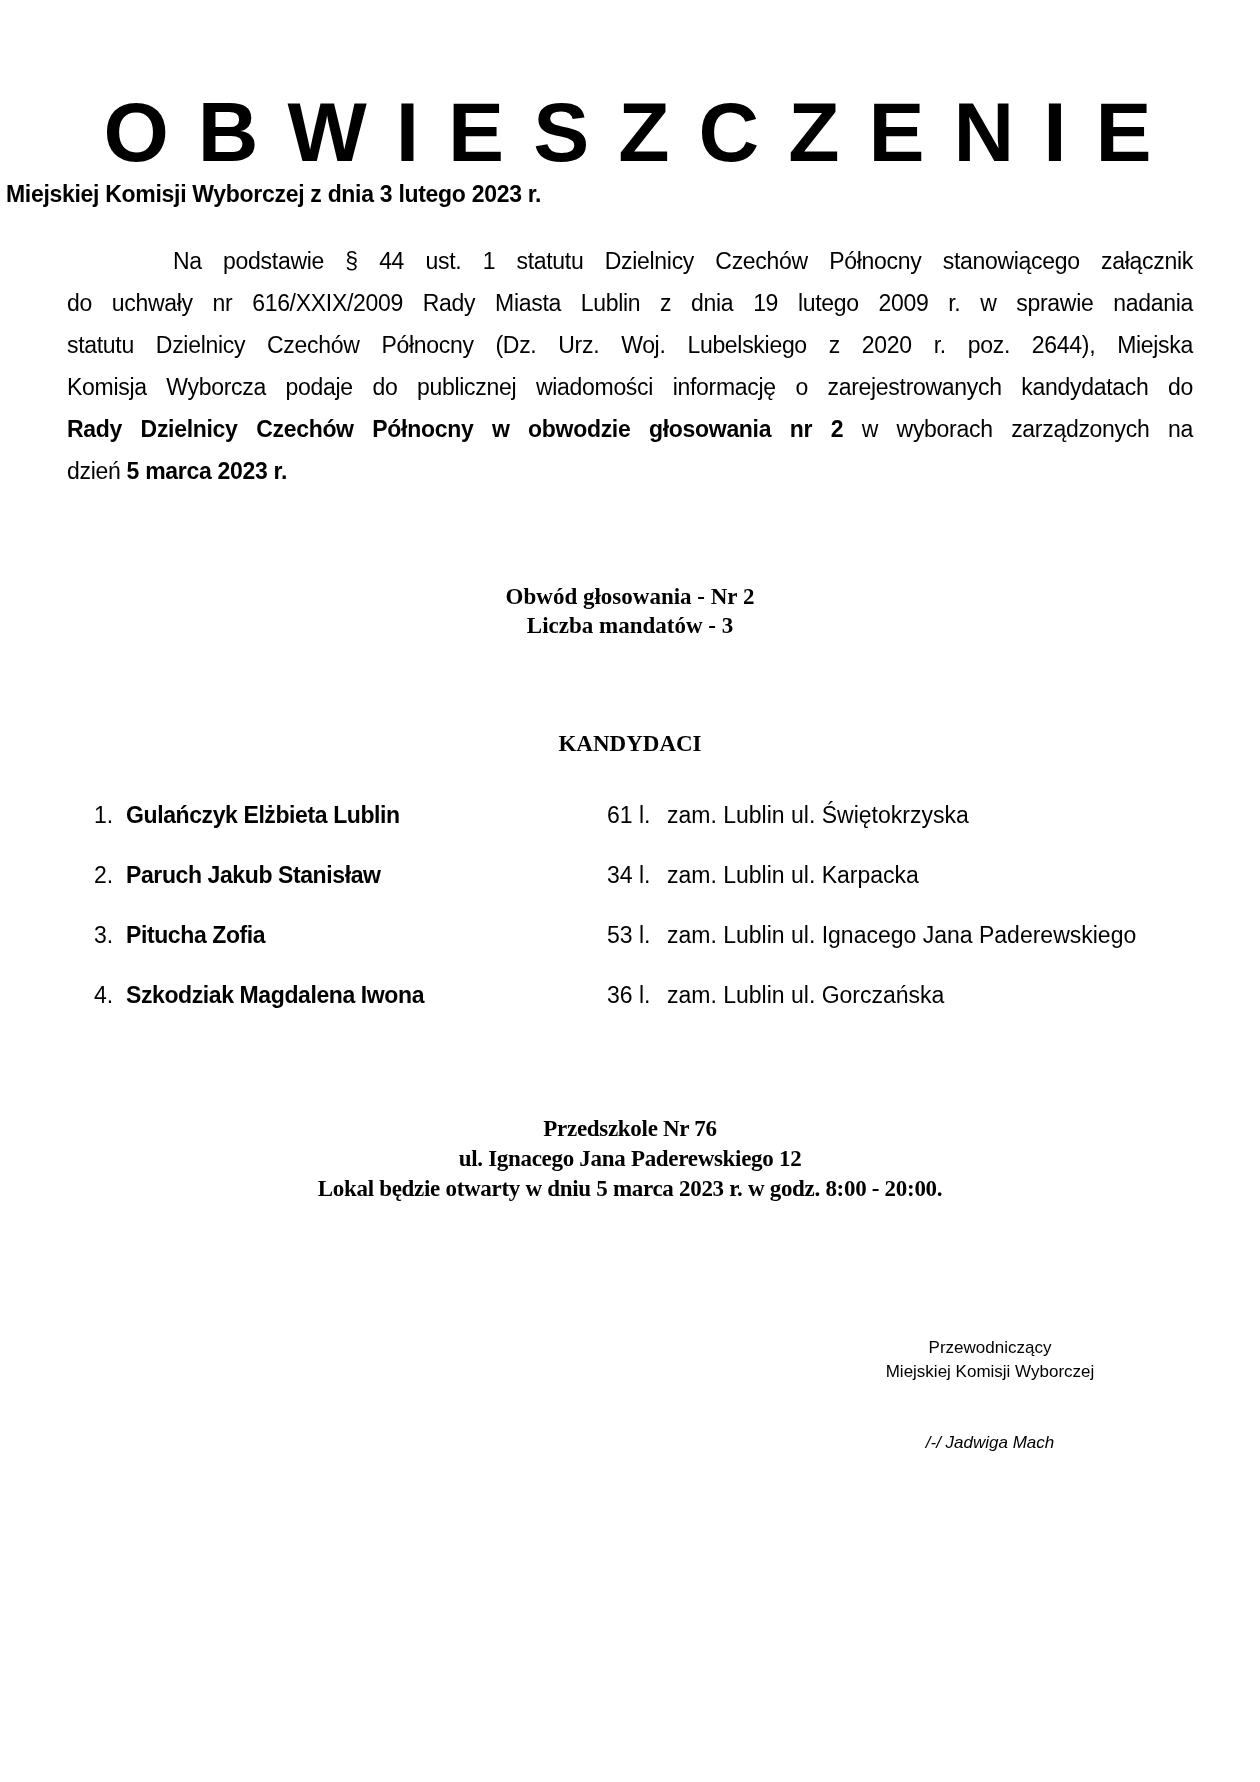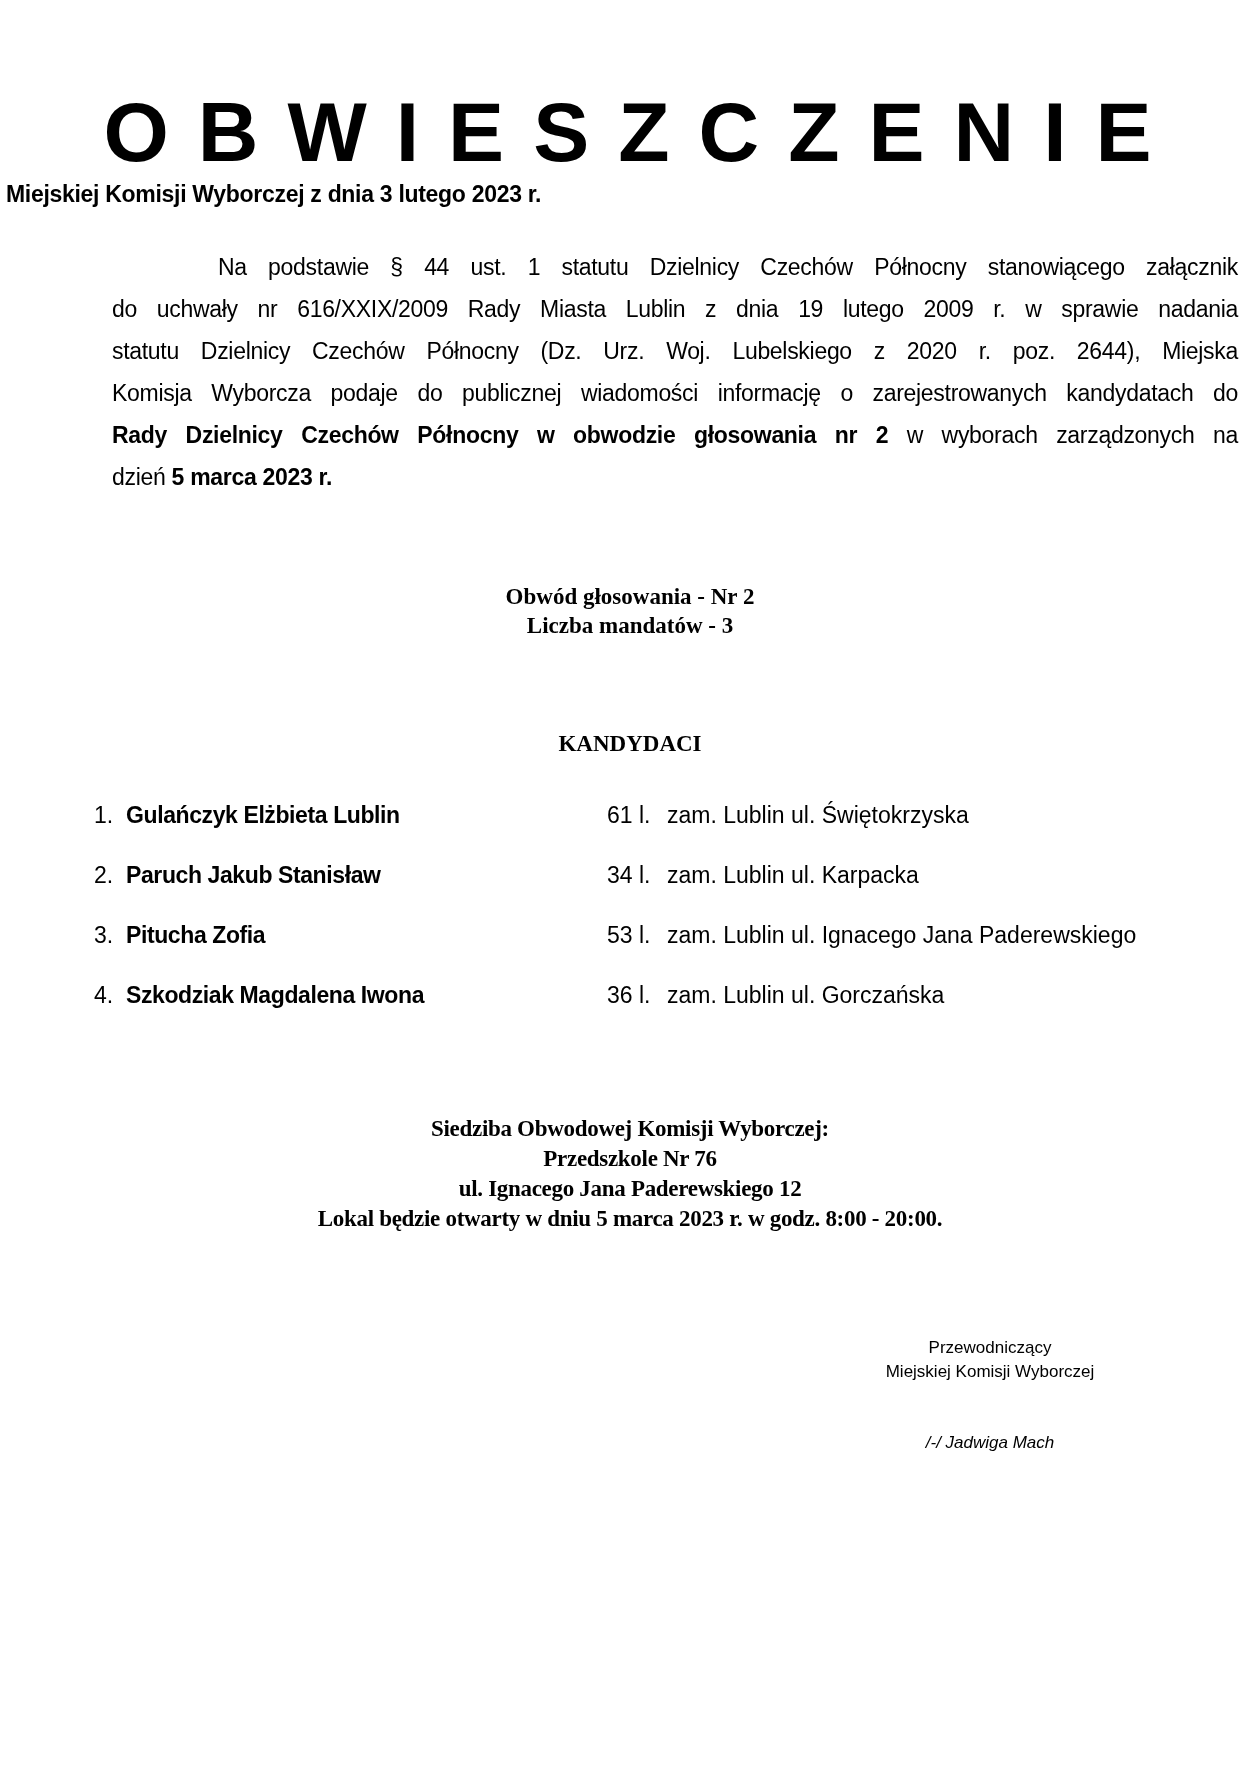--- a/index.html
+++ b/index.html
@@ -4,22 +4,22 @@
   <style>
     html, body { margin: 0; padding: 0; background: #ffffff; }
     body { width: 1260px; height: 1782px; position: relative; overflow: hidden;
            font-family: "Liberation Sans", sans-serif; color: #000; }
     .abs { position: absolute; white-space: nowrap; }
     .title { left: 0; width: 1260px; top: 84px; text-align: center;
              font-size: 84px; font-weight: bold; letter-spacing: 29px; line-height: 96px;
              padding-left: 24px; box-sizing: border-box; }
     .subtitle { left: 6px; width: 1260px; top: 180px; text-align: left;
                 font-size: 23px; font-weight: bold; line-height: 28px; letter-spacing: -0.3px; }
-    .para { left: 67px; width: 1126px; top: 246px; font-size: 23px; line-height: 42px;
-            text-align: justify; white-space: normal; letter-spacing: -0.3px; margin-left: 45px; }
+    .para { left: 67px; width: 1126px; top: 240px; font-size: 23px; line-height: 42px;
+            text-align: justify; white-space: normal; letter-spacing: -0.3px; }
     .para .line { display: block; text-align: justify; text-align-last: justify; height: 42px; }
     .para .line.first { padding-left: 106px; }
     .para .line.last { text-align-last: left; }
     .para b { font-weight: bold; }
     .center-block { left: 0; width: 1260px; text-align: center; font-weight: bold; font-size: 23px; font-family: Liberation Serif, serif; }
     .circuit { top: 582px; line-height: 29px; }
     .kand { top: 730px; line-height: 28px; }
     .cand-row { left: 0; width: 1260px; height: 30px; font-size: 23px; line-height: 30px; }
     .cand-row .num { position: absolute; left: 94px; }
     .cand-row .name { position: absolute; left: 126px; font-weight: bold; letter-spacing: -0.4px; }
@@ -73,21 +73,20 @@
   </div>
   <div class="abs cand-row" style="top:980px">
     <span class="num">4.</span>
     <span class="name">Szkodziak Magdalena Iwona</span>
     <span class="age">36 l.</span>
     <span class="addr">zam. Lublin ul. Gorczańska</span>
   </div>
 </div>
 
 <div class="abs center-block seat">
-  <div>Siedziba Obwodowej Komisji Wyborczej:</div>
   <div>Przedszkole Nr 76</div>
   <div>ul. Ignacego Jana Paderewskiego 12</div>
   <div>Lokal będzie otwarty w dniu 5 marca 2023 r. w godz. 8:00 - 20:00.</div>
 </div>
 
 <div class="abs sig sig-role">
   <div>Przewodniczący</div>
   <div>Miejskiej Komisji Wyborczej</div>
 </div>
 <div class="abs sig sig-name">/-/ Jadwiga Mach</div>

